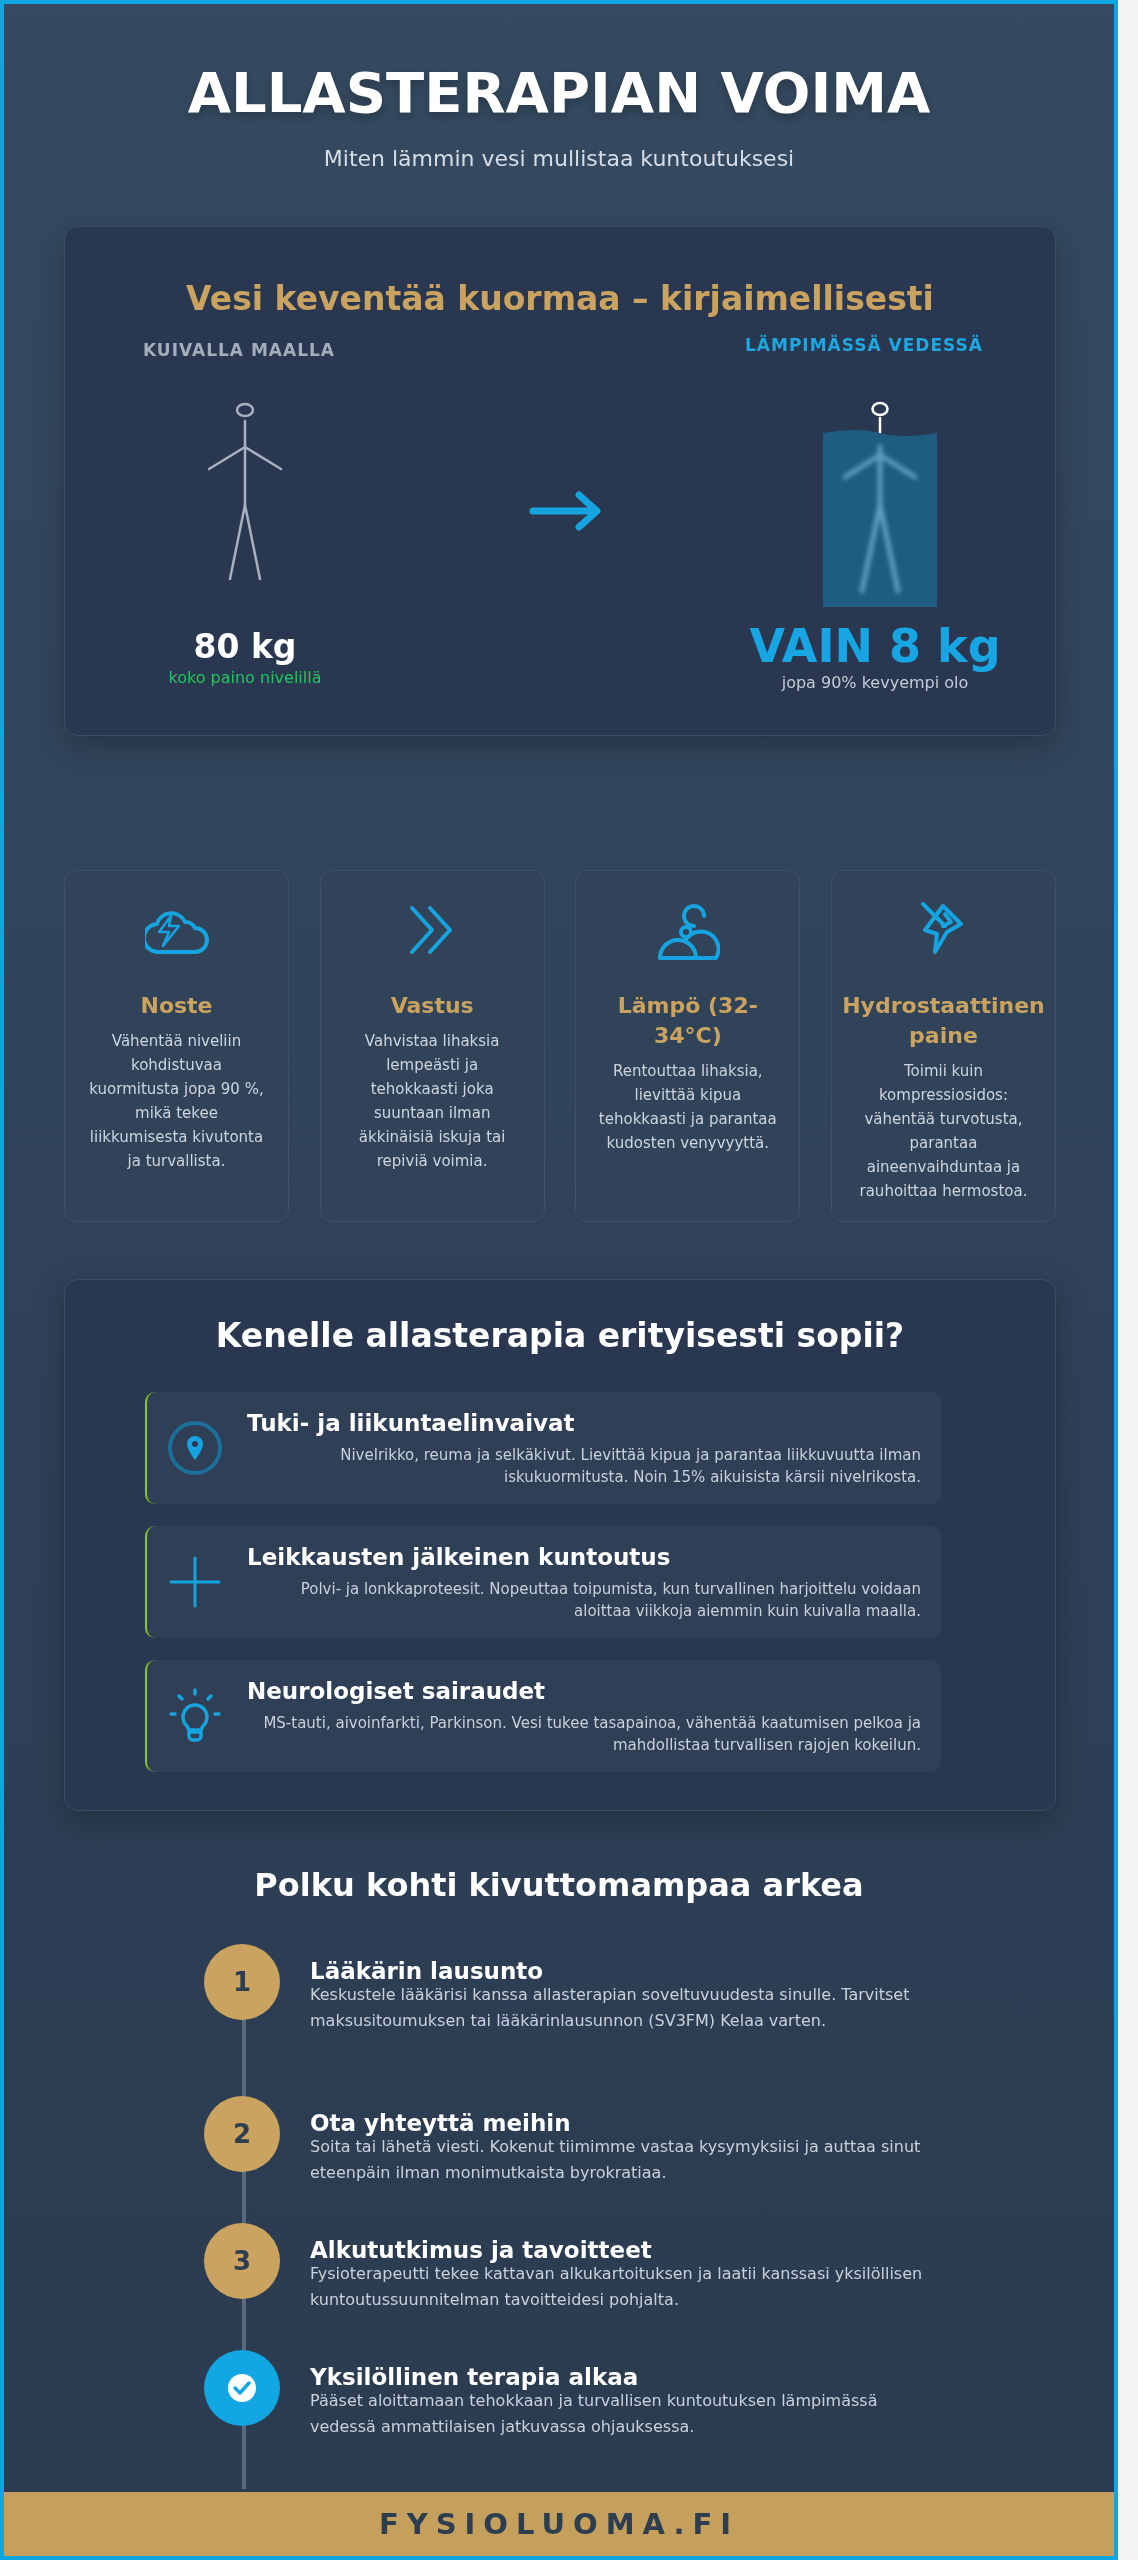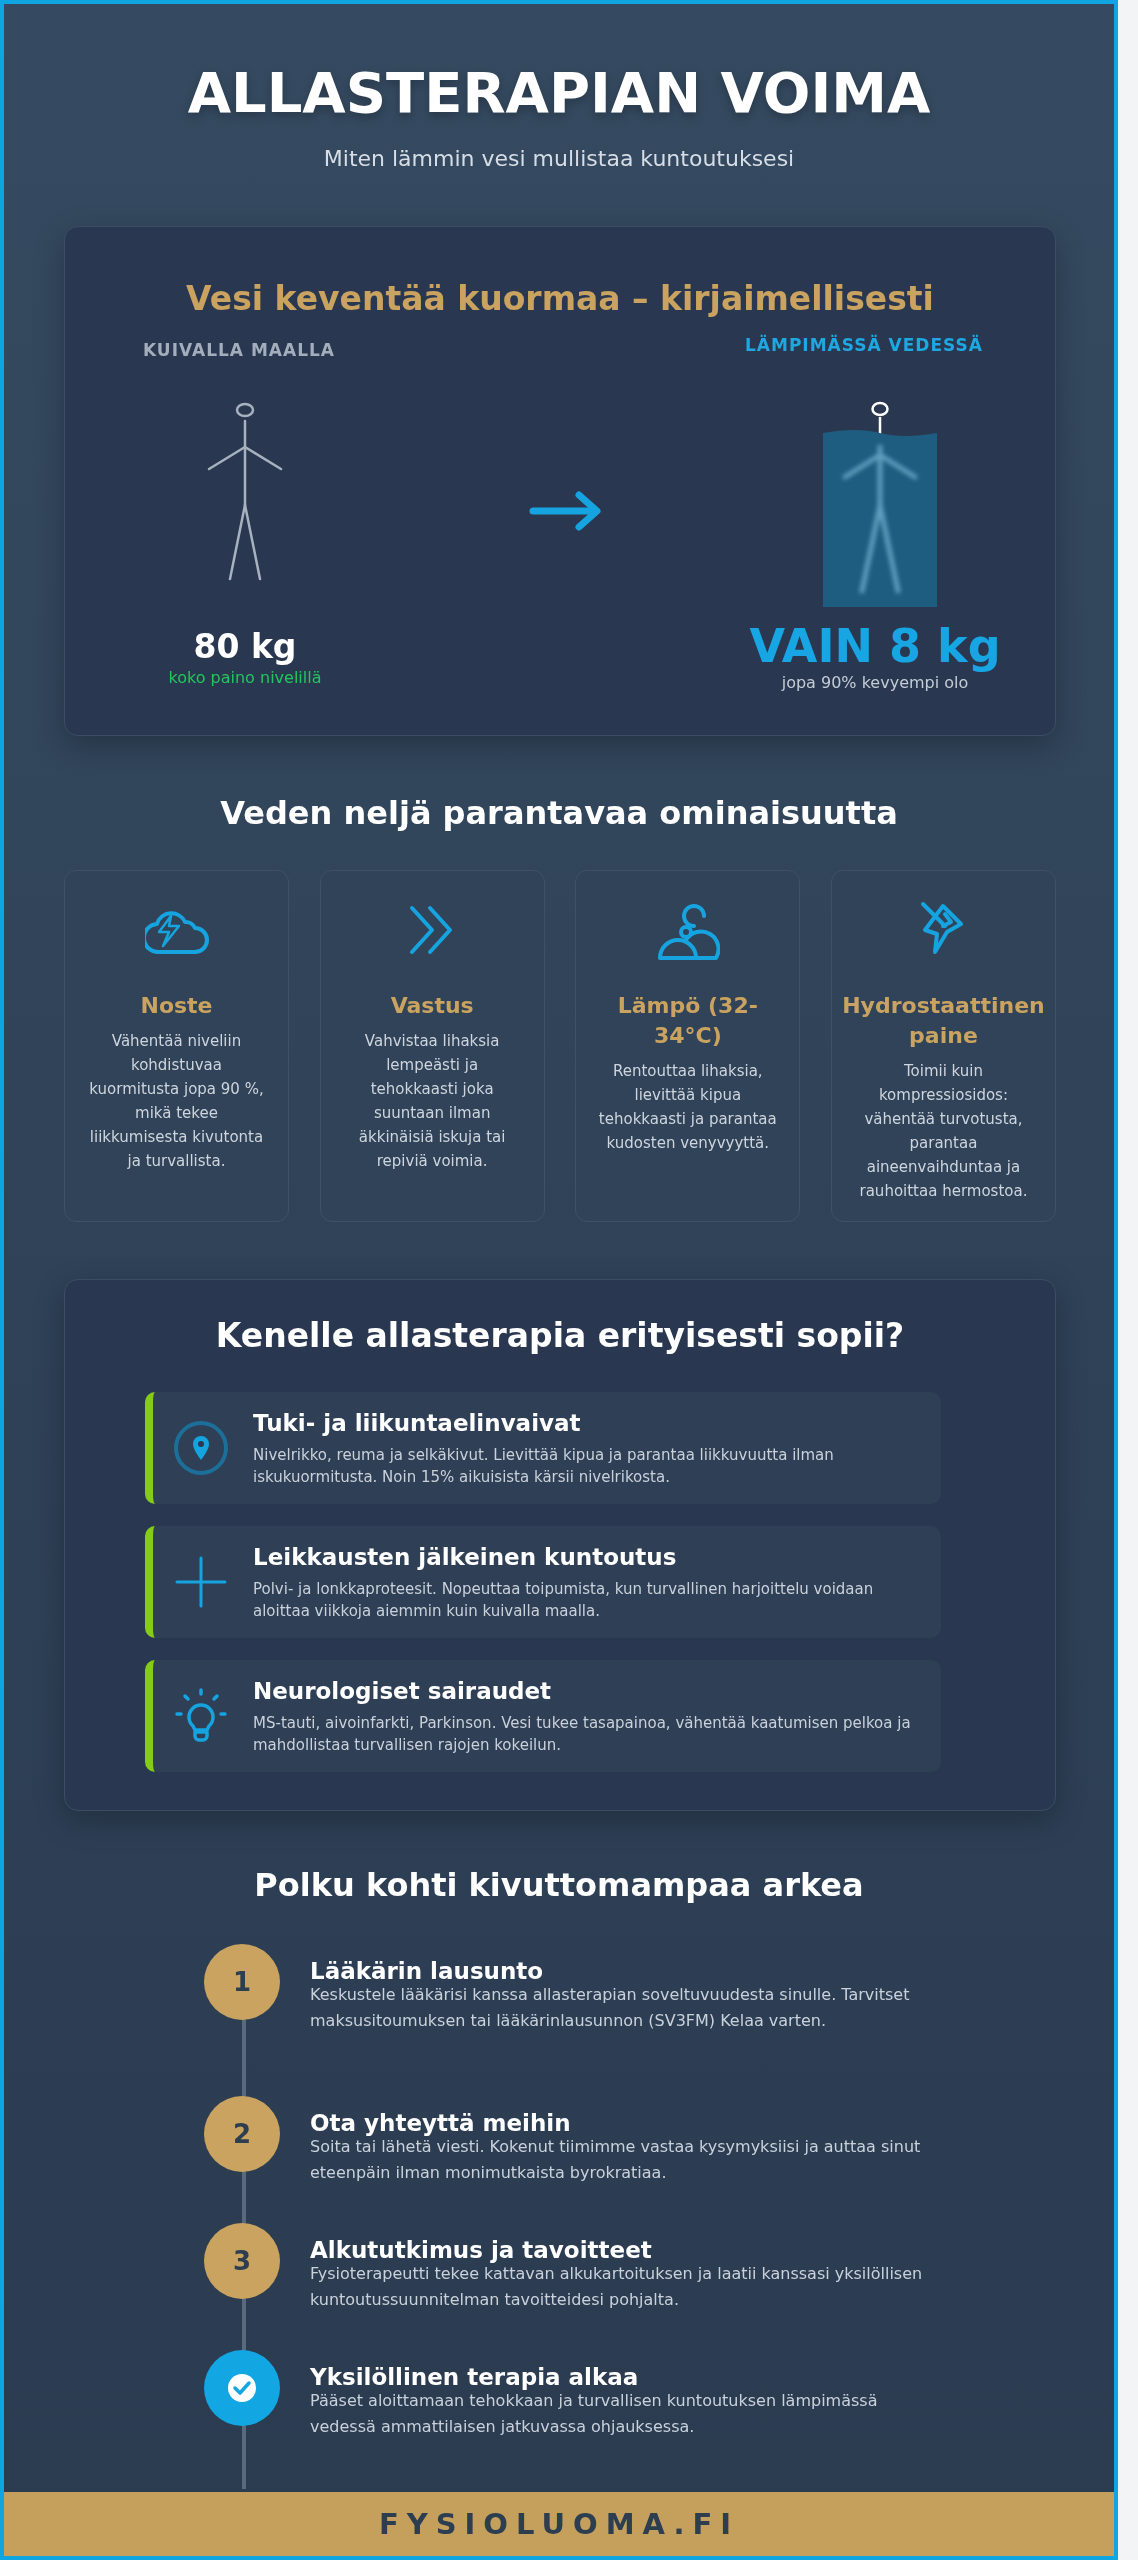--- a/index.html
+++ b/index.html
@@ -39,21 +39,21 @@
 
   .cards { position: absolute; left: 60px; top: 866px; width: 992px; display: flex; justify-content: space-between; }
   .card { width: 225px; height: 352px; background: #314358; border: 1px solid #3e5168; border-radius: 12px; text-align: center; padding-top: 28px; }
   .card .icon { height: 62px; display: flex; justify-content: center; align-items: center; }
   .card h3 { color: #c9a35f; font-size: 22px; font-weight: 700; margin-top: 30px; line-height: 30px; padding: 0 8px; }
   .card p { font-size: 15px; color: #ced5de; line-height: 24px; margin-top: 8px; padding: 0 22px; }
 
   
   .who { top: 1275px; height: 532px; }
   .who h2 { text-align: center; font-size: 33px; font-weight: 700; margin-top: 36px; }
-  .who-item { position: absolute; left: 80px; width: 796px; height: 112px; background: #2f3f55; border-left: 8px solid #84cc16; border-radius: 10px; }
+  .who-item { position: absolute; left: 80px; width: 796px; height: 112px; background: #2f3f55; border-left: 2px solid #84cc16; border-radius: 10px; text-align: right; }
   .who-item .ic { position: absolute; left: 20px; top: 28px; width: 56px; height: 56px; display: flex; align-items: center; justify-content: center; }
   .who-item h4 { position: absolute; left: 100px; top: 18px; font-size: 23px; font-weight: 700; }
   .who-item p { position: absolute; left: 100px; top: 52px; right: 20px; font-size: 15px; color: #c9d1db; line-height: 22px; }
 
   
   .t-path { top: 1862px; }
   .timeline { position: absolute; left: 200px; top: 1940px; width: 740px; }
   .tl-line { position: absolute; left: 38px; top: 40px; width: 4px; height: 505px; background: #5a6a7e; }
   .step { position: absolute; left: 0; width: 740px; }
   .step .num { position: absolute; left: 0; top: 0; width: 76px; height: 76px; border-radius: 50%; background: #c9a35f; color: #2c3e50; font-size: 26px; font-weight: 700; display: flex; align-items: center; justify-content: center; }
@@ -117,21 +117,20 @@
     <div class="weight w-land">
       <div class="big">80 kg</div>
       <div class="small">koko paino nivelillä</div>
     </div>
     <div class="weight w-water">
       <div class="big">VAIN 8 kg</div>
       <div class="small">jopa 90% kevyempi olo</div>
     </div>
   </section>
 
-  <h2 class="sec-title t-props">Veden neljä parantavaa ominaisuutta</h2>
   <div class="cards">
     <div class="card">
       <div class="icon">
         <svg width="64" height="56" viewBox="0 0 64 56">
           <g stroke="#16a4e0" stroke-width="4" fill="none" stroke-linejoin="round" stroke-linecap="round">
             <path d="M14 50 H50 A12 12 0 0 0 50 26 A10 10 0 0 0 40 20 A15 15 0 0 0 12 22 A14 14 0 0 0 14 50 Z"></path>
             <path d="M26 14 L14 30 H24 L18 44 L34 24 H24 Z" stroke-width="2.5"></path>
           </g>
         </svg>
       </div>

